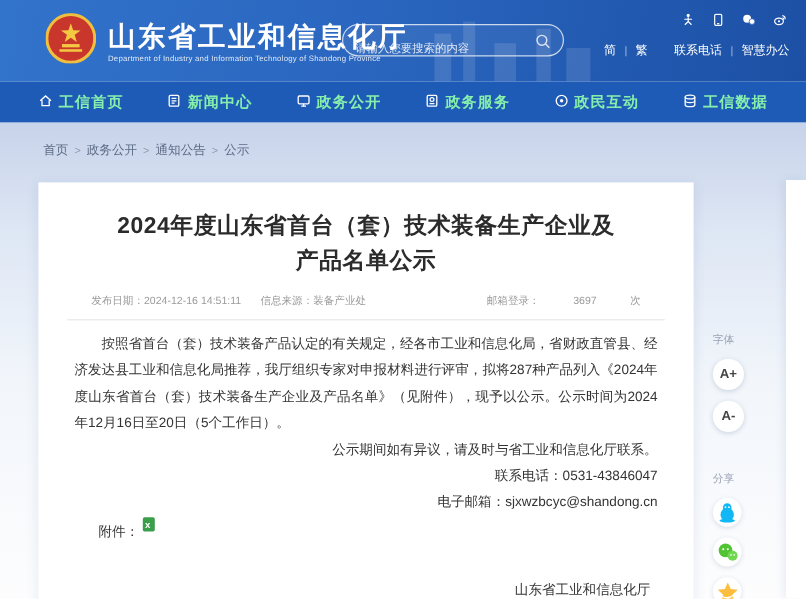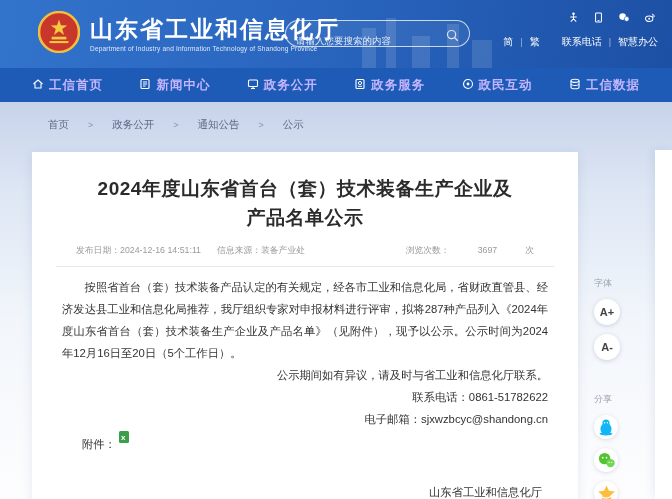--- a/index.html
+++ b/index.html
@@ -30,27 +30,27 @@
   .search-pill input::placeholder { color:rgba(255,255,255,.85); }
   .top-right { position:absolute; right:14px; top:9px; z-index:2; text-align:right; }
   .quick-icons { display:flex; gap:14px; justify-content:flex-end; padding-right:2px; }
   .quick-links { margin-top:8px; color:#fff; font-size:10px; display:flex; gap:7px; align-items:center; }
   .quick-links .divider { color:rgba(255,255,255,.55); font-size:9px; }
   .quick-links span.lnk { cursor:pointer; }
 
   
   .main-nav { position:absolute; top:68px; left:0; width:672px; height:34px; background:#1d5bb6;
     display:flex; align-items:center; justify-content:space-between; padding:0 32px; z-index:3; }
-  .nav-item { display:flex; align-items:center; gap:5px; color:#c4b5fd; font-size:12.5px; font-weight:bold; cursor:pointer; letter-spacing:1px; }
+  .nav-item { display:flex; align-items:center; gap:5px; color:#86efac; font-size:12.5px; font-weight:bold; cursor:pointer; letter-spacing:1px; }
 
   
   .content-bg { position:absolute; top:102px; left:0; width:672px; height:397px;
     background:linear-gradient(180deg,#c7d3ea 0%,#dde6f4 22%,#f2f6fb 55%,#fdfdfe 100%); }
 
-  .breadcrumb { position:absolute; top:16px; left:48px; display:flex; gap:19px; font-size:10.5px; color:#5d6b85; align-items:center; }
+  .breadcrumb { position:absolute; top:16px; left:36px; display:flex; gap:5px; font-size:10.5px; color:#5d6b85; align-items:center; }
   .breadcrumb .crumb { cursor:pointer; }
   .breadcrumb .sep { color:#8a96ab; font-size:9px; }
 
   .article-card { position:absolute; top:50px; left:32px; width:546px; height:432px; background:#fff;
     box-shadow:0 2px 10px rgba(60,90,150,.12); padding:22px 30px 0 30px; }
   .article-title { font-size:19px; font-weight:bold; color:#2b2b2b; text-align:center; line-height:29px; padding:0 28px; letter-spacing:.5px; }
   .meta-row { display:flex; justify-content:space-between; margin:13px 14px 0 14px; font-size:8.8px; color:#9a9a9a; }
   .meta-left { display:flex; gap:16px; }
   .meta-right { display:flex; gap:4px; }
   .meta-right .views-count { margin:0 24px; }
@@ -208,33 +208,33 @@
       <div class="meta-row">
         <div class="meta-left">
           <span>
             <span>发布日期：</span><span>2024-12-16 14:51:11</span>
           </span>
           <span>
             <span>信息来源：</span><span>装备产业处</span>
           </span>
         </div>
         <div class="meta-right">
-          <span>浏览次数：</span>
+          <span>邮箱登录：</span>
           <span class="views-count">3697</span>
           <span>次</span>
         </div>
       </div>
 
       <hr class="card-divider">
 
       <div class="article-body">
         <p class="p-main">按照省首台（套）技术装备产品认定的有关规定，经各市工业和信息化局，省财政直管县、经济发达县工业和信息化局推荐，我厅组织专家对申报材料进行评审，拟将287种产品列入《2024年度山东省首台（套）技术装备生产企业及产品名单》（见附件），现予以公示。公示时间为2024年12月16日至20日（5个工作日）。</p>
         <div class="p-contact">
           <p>公示期间如有异议，请及时与省工业和信息化厅联系。</p>
-          <p>联系电话：0861-51782622</p>
+          <p>联系电话：0531-43846047</p>
           <p>电子邮箱：sjxwzbcyc@shandong.cn</p>
         </div>
         <div class="attach-row">
           <span class="attach-label">附件：</span>
           <span class="excel-icon"></span>
         </div>
         <div class="signature">
           <div class="sig-org">山东省工业和信息化厅</div>
 
         </div>

